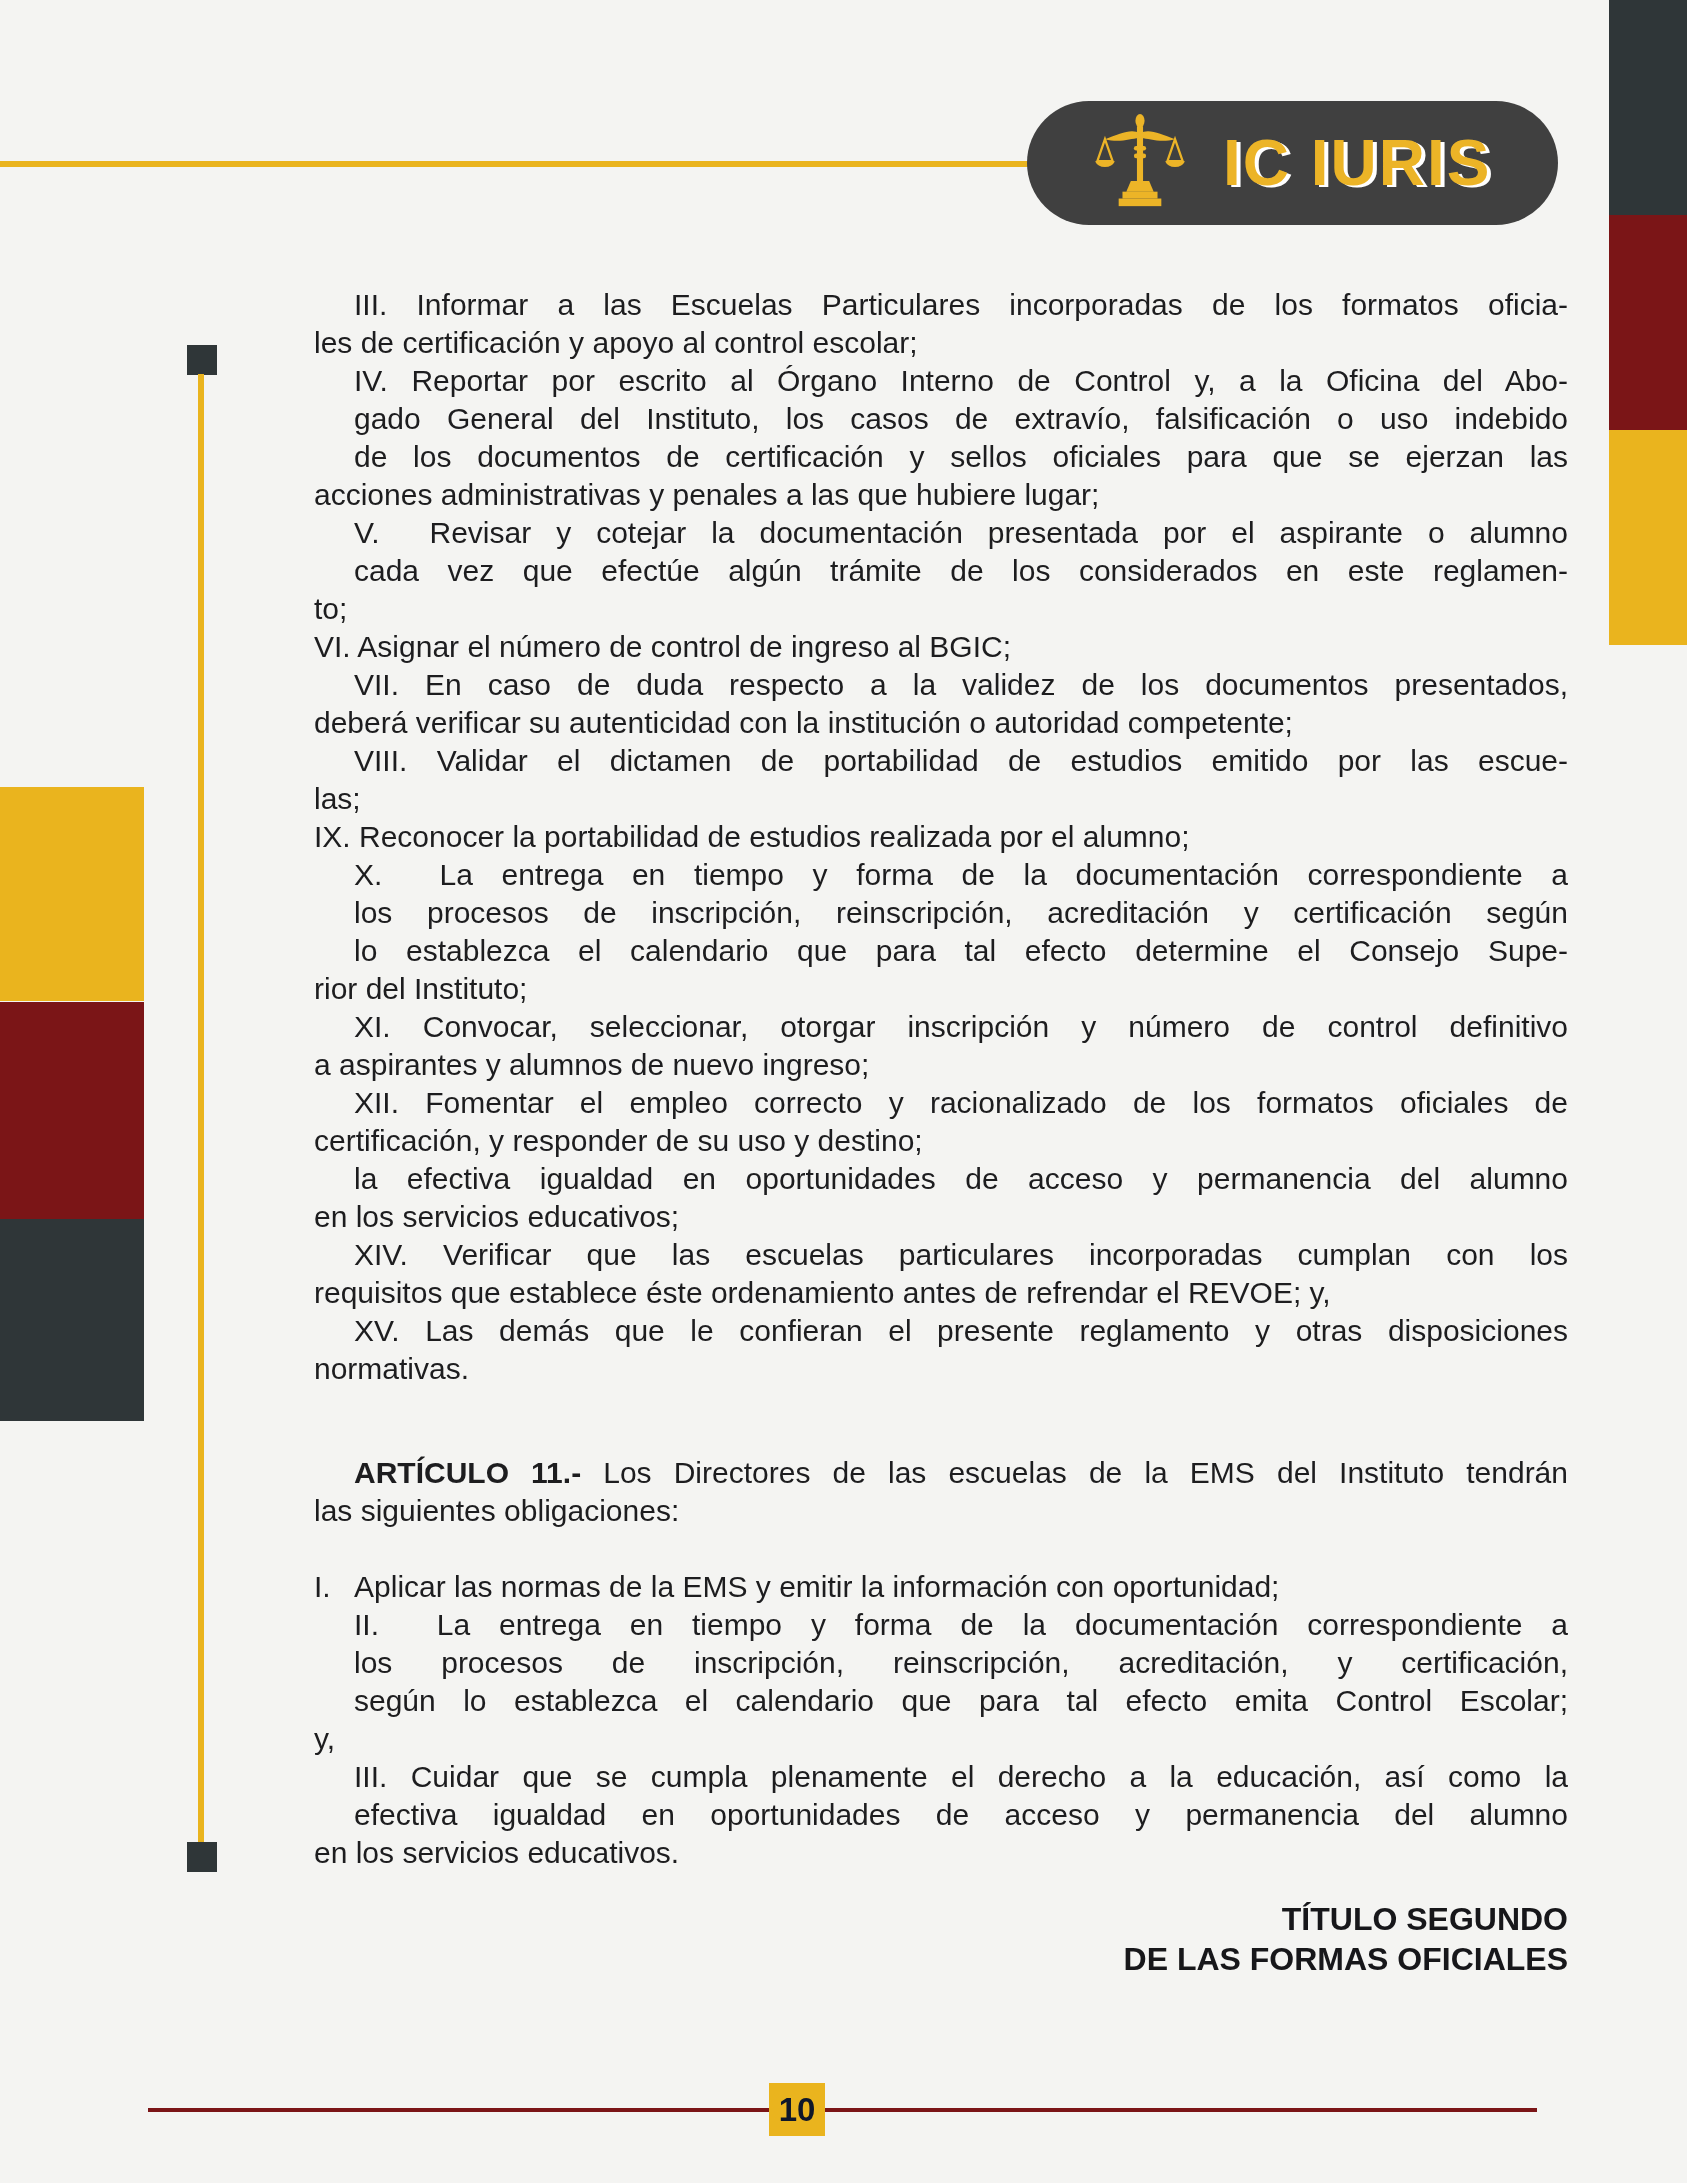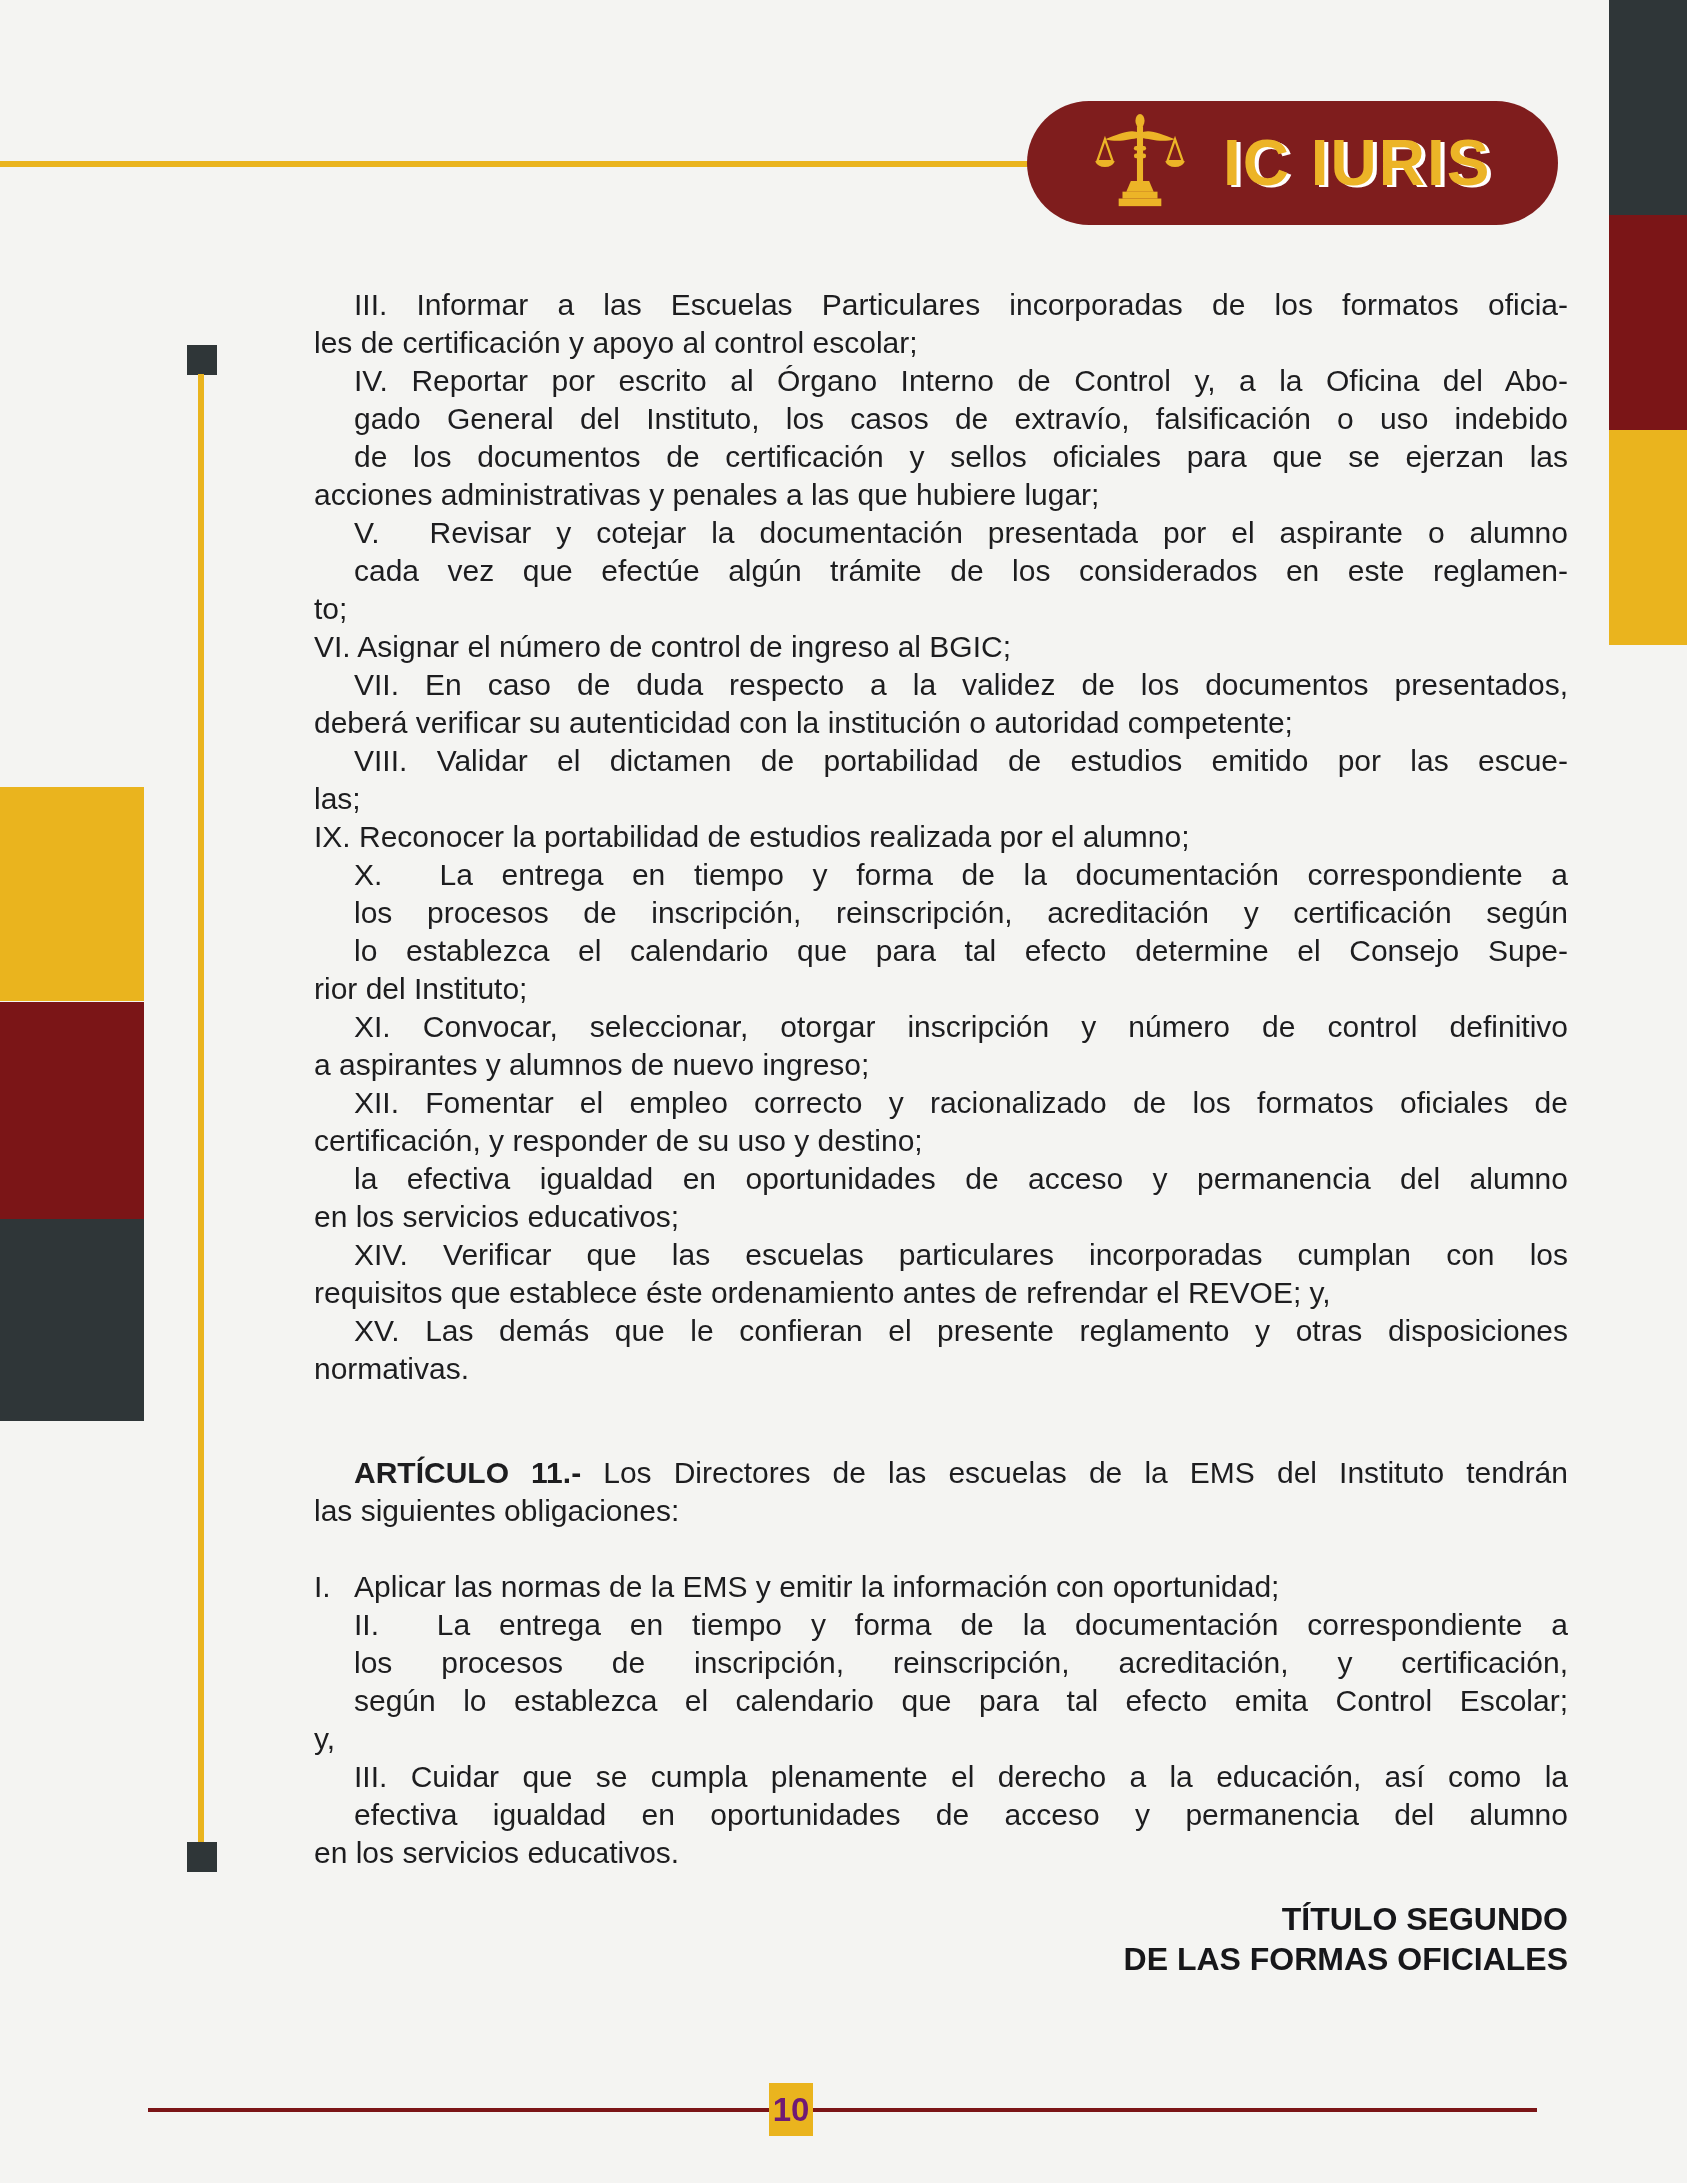--- a/index.html
+++ b/index.html
@@ -7,21 +7,21 @@
     position:relative;
     width:1687px;height:2183px;
     background:#F4F4F2;
     font-family:"Liberation Sans", sans-serif;
     overflow:hidden;
   }
   
   .top-rule{position:absolute;left:0;top:161px;width:1039px;height:6px;background:#EAB41E;}
   .logo-pill{
     position:absolute;left:1027px;top:101px;width:531px;height:124px;
-    background:#7f1d1d;border-radius:62px;
+    background:#404040;border-radius:62px;
     display:flex;align-items:center;padding-left:60px;box-sizing:border-box;gap:30px;
   }
   .logo-text{
     color:#ECB427;font-size:64px;font-weight:bold;letter-spacing:2px;
     text-shadow:4px 2px 0 #FFFFFF;
     line-height:1;
   }
   
   .rblock{position:absolute;left:1609px;width:78px;}
   .rb-1{top:0;height:215px;background:#2F3638;}
@@ -44,23 +44,23 @@
   .body-text .line{text-align:justify;}
   .body-text .line.fill{text-align-last:justify;margin-left:40px;}
   .body-text .spacer{width:100%;}
   .section-title{
     margin-top:26.5px;text-align:right;font-weight:bold;color:#17171A;
     font-size:32px;line-height:40px;letter-spacing:0px;
   }
   
   .bottom-rule{position:absolute;left:148px;top:2108px;width:1389px;height:4px;background:#7B1517;}
   .page-badge{
-    position:absolute;left:769px;top:2083px;width:44px;height:53px;background:#EAB41E;
+    position:absolute;left:769px;top:2083px;width:56px;height:53px;background:#EAB41E;
     display:flex;align-items:center;justify-content:center;
-    color:#701a75;font-size:33px;font-weight:bold;
+    color:#0f172a;font-size:33px;font-weight:bold;
   }
   .scales-svg{width:106px;height:99px;display:block;}
 </style>
 </head>
 <body>
 
 <div id="page">
 
   <div class="top-rule"></div>
   <div class="logo-pill">

